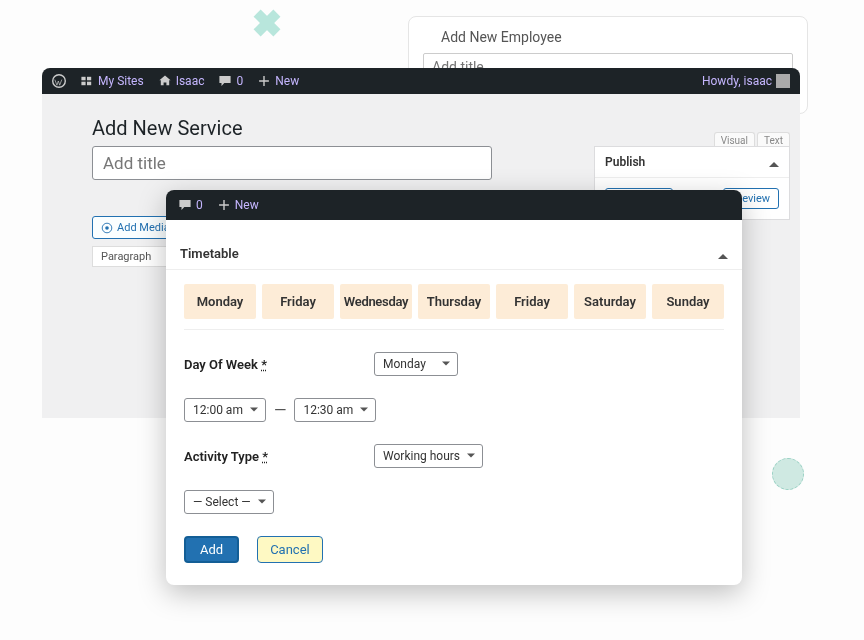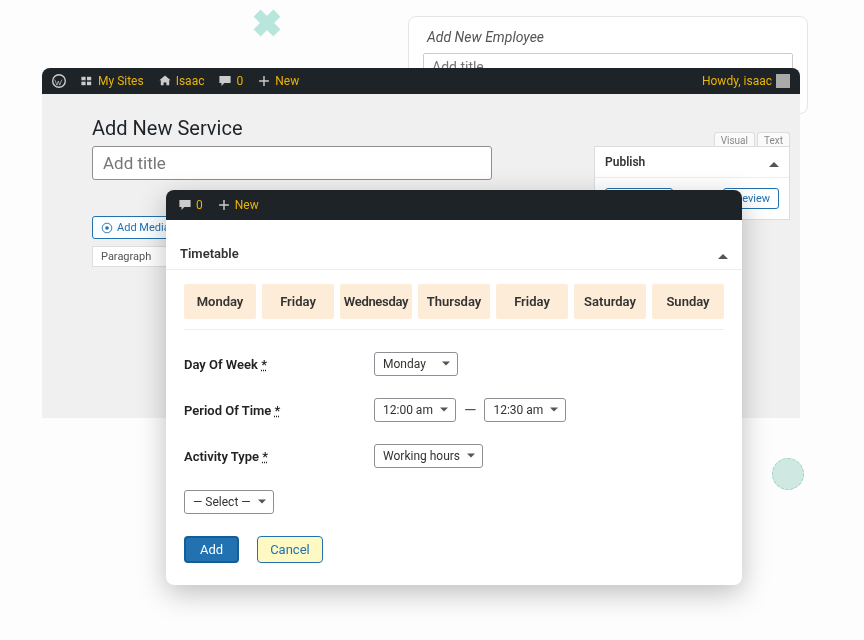--- a/index.html
+++ b/index.html
@@ -6,28 +6,28 @@
   body { margin: 0; width: 864px; height: 640px; position: relative; background: #fdfdfd; overflow: hidden; }
 
   
   .deco-x { position: absolute; left: 252px; top: 8px; width: 30px; height: 30px; }
   .deco-x::before, .deco-x::after { content:""; position:absolute; left:50%; top:50%; width:28px; height:10px; background:#b8e6dc; transform:translate(-50%,-50%) rotate(45deg);}
   .deco-x::after { transform:translate(-50%,-50%) rotate(-45deg);}
   .deco-dot { position:absolute; right:60px; top:458px; width:32px; height:32px; border-radius:50%; background:#cfe9e2; border:1px dashed #9ad1c4;}
 
   
   .emp-card { position:absolute; left:408px; top:16px; width:400px; height:98px; background:#fff; border:1px solid #e5e5e5; border-radius:8px; padding:10px 14px;}
-  .emp-title { font-size:14px; color:#555; margin:2px 4px 8px;font-style:italic;}
+  .emp-title { font-size:14px; color:#555; margin:2px 18px 8px;}
   .emp-input { width:100%; border:1px solid #ccc; border-radius:2px; height:28px; padding:0 8px; font-size:14px; color:#888;}
 
   
   .wp-window { position:absolute; left:42px; top:68px; width:758px; height:350px; background:#f0f0f1; border-radius:8px 8px 0 0; overflow:hidden;}
   .wp-adminbar { height:26px; background:#1d2327; color:#eee; font-size:12px; display:flex; align-items:center; padding:0 10px; justify-content:space-between;}
   .wp-bar-left, .wp-bar-right { display:flex; align-items:center; gap:14px;}
-  .wp-bar-item { display:flex; align-items:center; gap:4px; color:#eab308;text-align:center;}
+  .wp-bar-item { display:flex; align-items:center; gap:4px; color:#c4b5fd;text-align:center;}
   .wp-bar-item svg { width:14px; height:14px; fill:#ccc;}
   .avatar { width:14px; height:14px; background:#aaa; display:inline-block;}
 
   .screen-opts { position:absolute; right:10px; top:36px; background:#f6f7f7; border:1px solid #ccc; border-radius:3px; font-size:11px; color:#555; padding:3px 8px; display:flex; align-items:center; gap:4px;}
   .vtext-tabs { position:absolute; right:10px; top:64px; display:flex; gap:2px; align-items:flex-start;}
   .vtext-tabs span{font-size:10px;color:#888;padding:2px 6px;border:1px solid #ddd;border-bottom:none;background:#fafafa;border-radius:3px 3px 0 0;}
   .expand-ic{position:absolute;right:10px;top:82px;width:30px;height:22px;border:1px solid #ddd;background:#fff;display:flex;align-items:center;justify-content:center;font-size:10px;color:#666;}
 
   .page-title { position:absolute; left:50px; top:48px; font-size:20px; color:#1d2327;}
   .title-input { position:absolute; left:50px; top:78px; width:400px; height:34px; border:1px solid #8c8f94; border-radius:3px; background:#fff; font-size:17px; color:#777; padding:0 10px; display:flex; align-items:center;}
@@ -177,21 +177,20 @@
       <div class="day-tab">Saturday</div>
       <div class="day-tab">Sunday</div>
     </div>
 
     <div class="form-row">
       <label><span>Day Of Week </span><span class="req">*</span></label>
       <span class="sel" style="width:84px">Monday</span>
     </div>
 
     <div class="form-row">
-      <label><span>Period Of Time </span><span class="req">*</span></label>
       <span class="sel">12:00 am</span>
       <span class="dash">—</span>
       <span class="sel">12:30 am</span>
     </div>
 
     <div class="form-row">
       <label><span>Activity Type </span><span class="req">*</span></label>
       <span class="sel">Working hours</span>
     </div>
 

